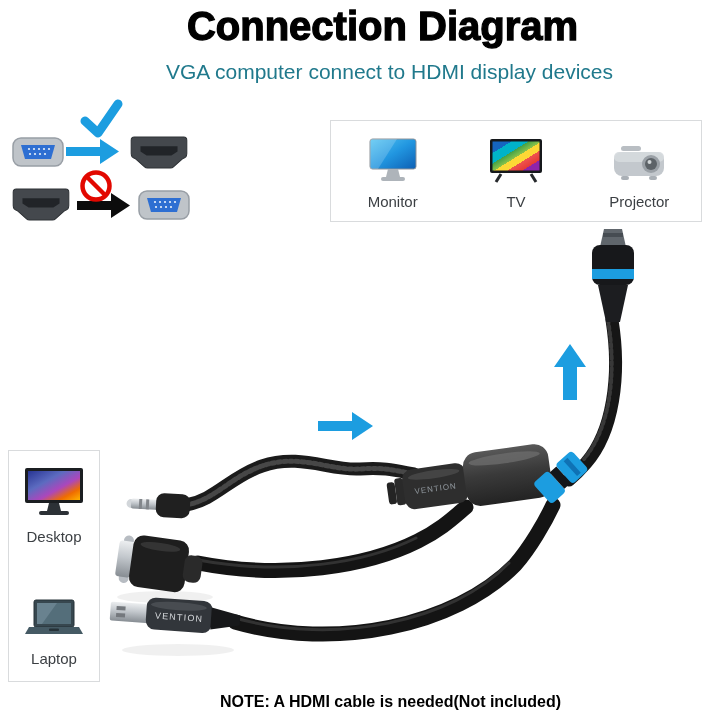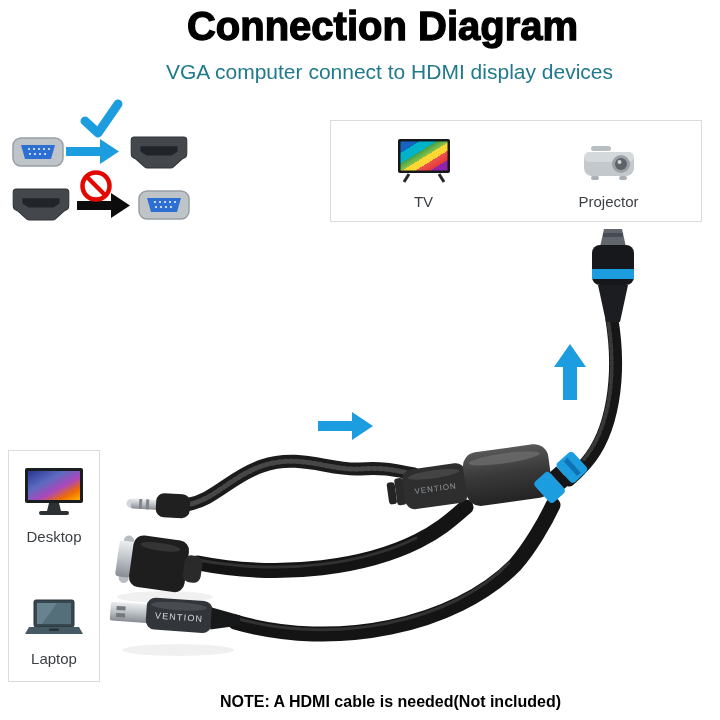--- a/index.html
+++ b/index.html
@@ -136,20 +136,36 @@
       <rect x="116" y="617" width="9" height="4" fill="#74787d"></rect>
       <rect x="146" y="599" width="66" height="32" rx="9" fill="#32363b"></rect>
       <ellipse cx="178" cy="606" rx="28" ry="4" fill="#4d5257" opacity="0.8"></ellipse>
       <text x="179" y="620" font-size="9" fill="#d8dbde" text-anchor="middle" letter-spacing="1.2">VENTION</text>
       <path d="M211,605 L240,611 L240,621 L211,627 Z" fill="#17181a"></path>
     </g>
   </svg>
 
   <div class="displays-box">
     <div class="device">
+      <svg width="48" height="46" viewBox="0 0 48 46">
+        <defs>
+            <linearGradient id="gmon" x1="0" y1="0" x2="1" y2="1">
+          <stop offset="0" stop-color="#55c5f2"></stop>
+              <stop offset="0.5" stop-color="#2196e0"></stop>
+              <stop offset="1" stop-color="#0d5fb4"></stop>
+        </linearGradient>
+          </defs>
+        <rect x="1" y="1" width="46" height="30" rx="2.5" fill="url(#gmon)" stroke="#8d9299"></rect>
+        <path d="M1,1 L28,1 L9,31 L1,31 Z" fill="#ffffff" opacity="0.18"></path>
+        <path d="M19,31 L29,31 L31,39 L17,39 Z" fill="#aeb4ba"></path>
+        <rect x="12" y="39" width="24" height="4" rx="2" fill="#aeb4ba"></rect>
+      </svg>
+      <div class="device-label">Monitor</div>
+    </div>
+    <div class="device">
       <svg width="54" height="46" viewBox="0 0 54 46">
         <defs>
             <linearGradient id="gtv" x1="0" y1="0" x2="1" y2="1">
           <stop offset="0" stop-color="#1565c0"></stop>
               <stop offset="0.2" stop-color="#1565c0"></stop>
           <stop offset="0.2" stop-color="#00b3c8"></stop>
               <stop offset="0.38" stop-color="#00b3c8"></stop>
           <stop offset="0.38" stop-color="#43a047"></stop>
               <stop offset="0.52" stop-color="#8bc34a"></stop>
           <stop offset="0.52" stop-color="#fdd835"></stop>

